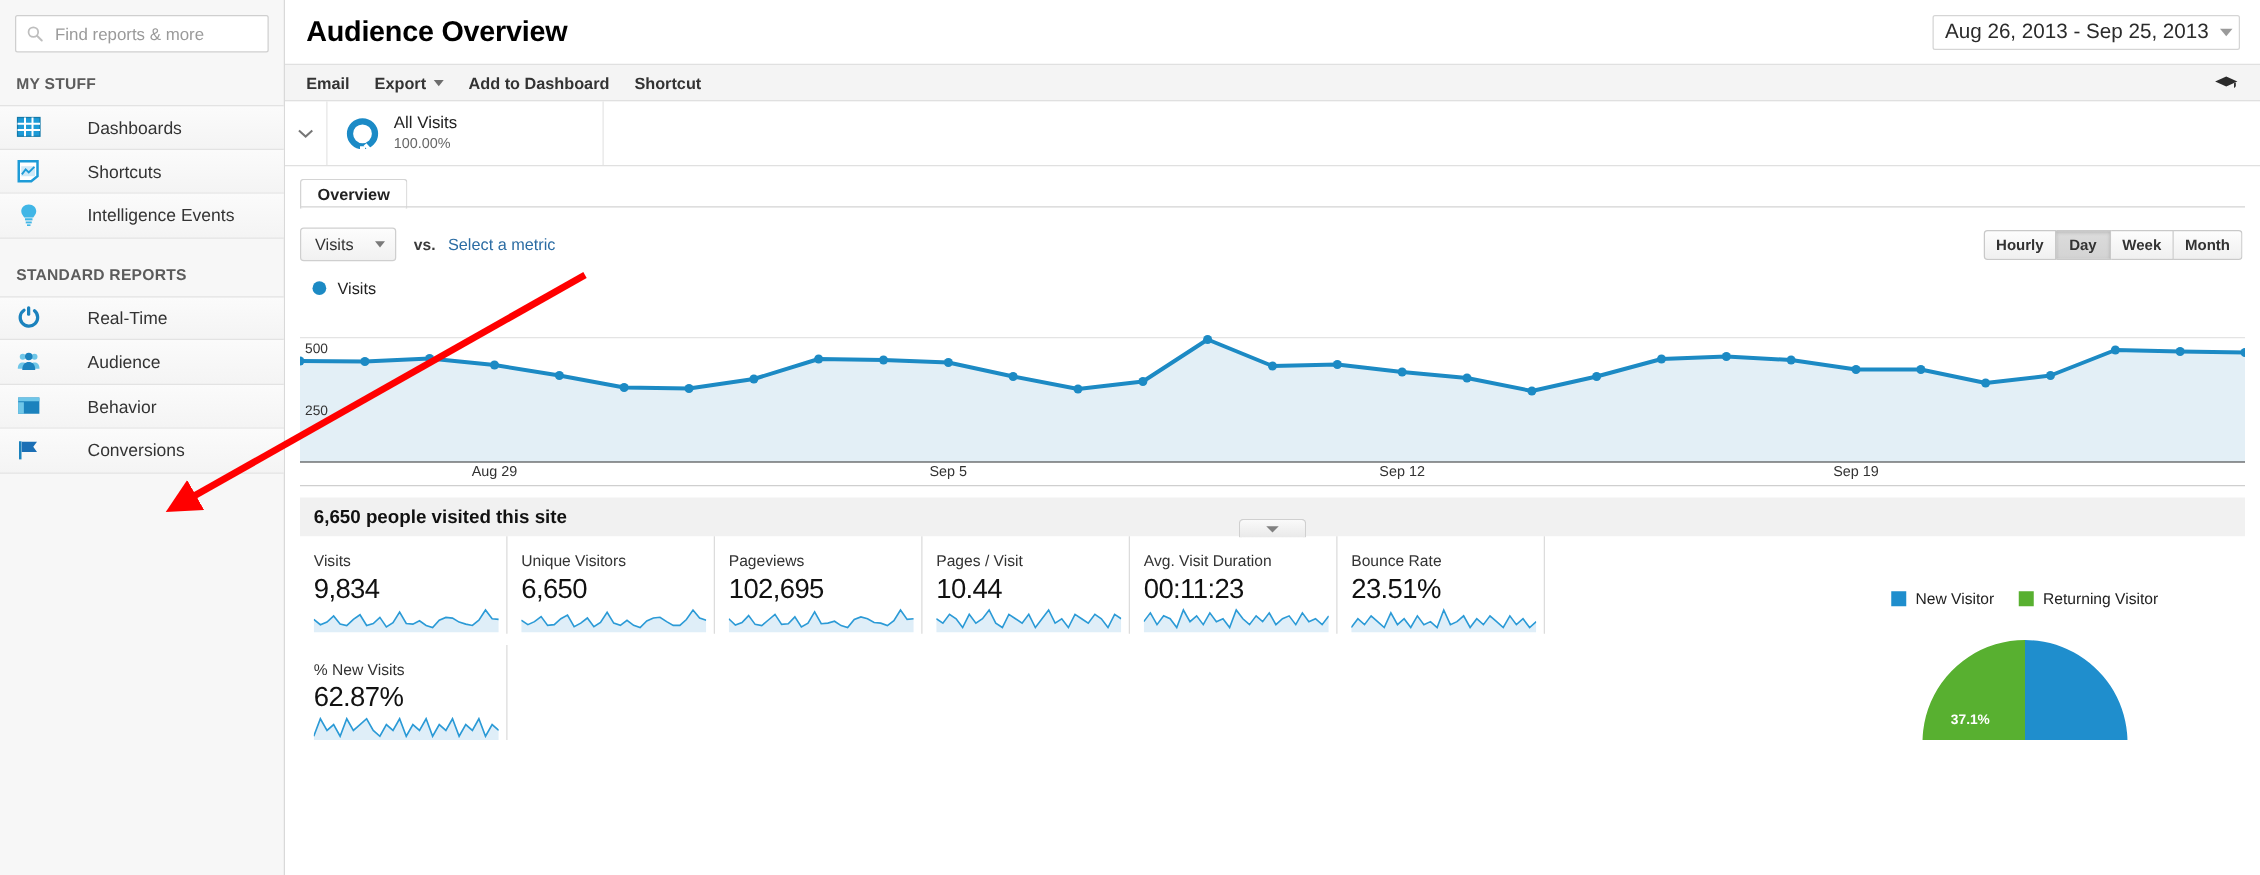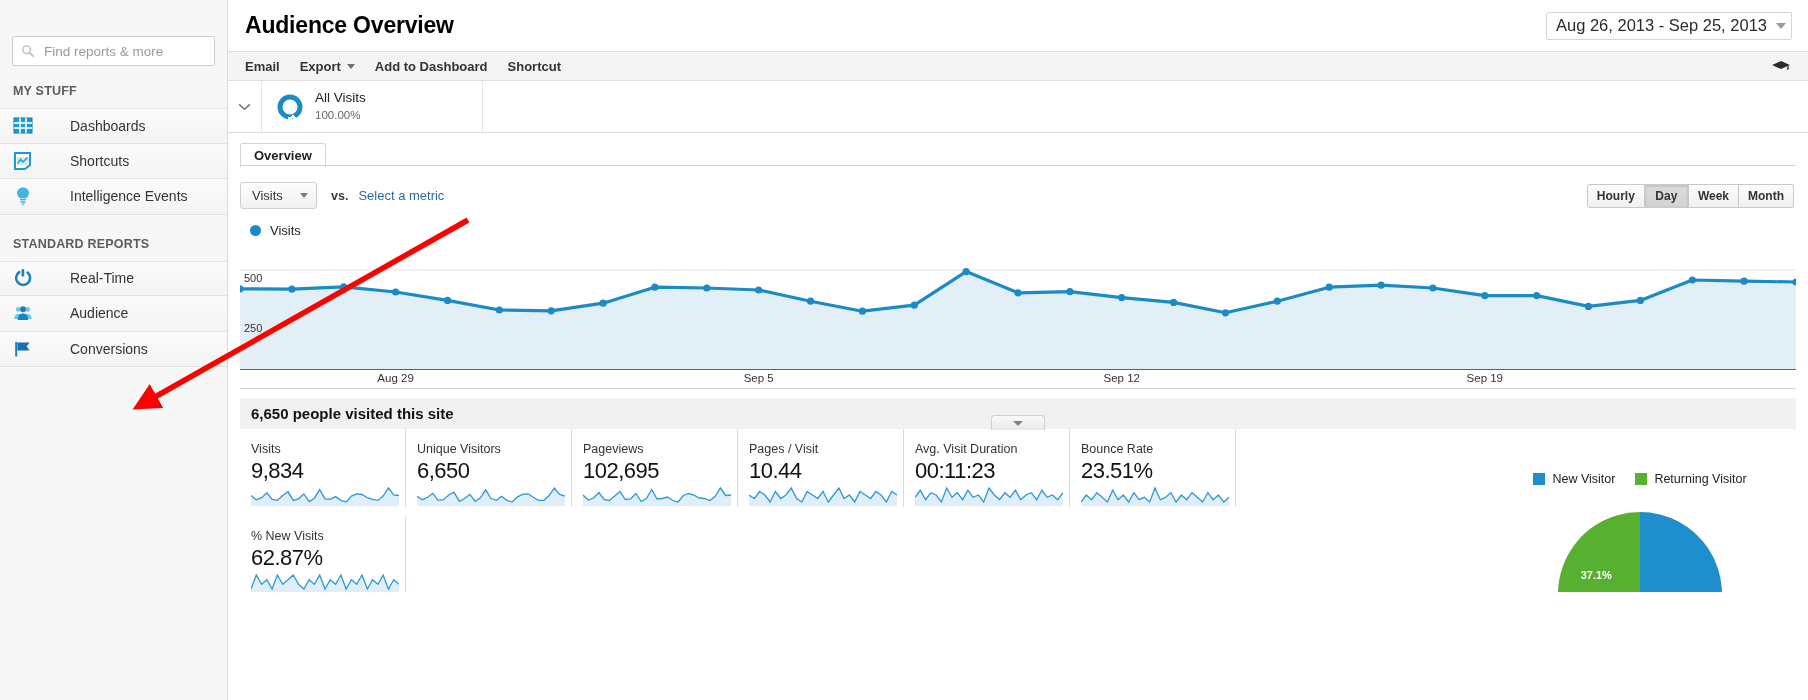--- a/index.html
+++ b/index.html
@@ -20,21 +20,20 @@
     width: 228px;
     min-width: 228px;
     height: 700px;
     background: #f7f7f7;
     border-right: 1px solid #d9d9d9;
     box-sizing: border-box;
     position: relative;
   }
   .search-wrap {
     padding: 12px 12px 10px 12px;
-    margin-top: 24px;
   }
   .search-box {
     display: flex; align-items: center;
     height: 30px;
     background: #fff;
     border: 1px solid #cfcfcf;
     border-radius: 2px;
     padding: 0 8px;
     box-sizing: border-box;
   }
@@ -273,21 +272,21 @@
   .card-lbl { font-size: 12.5px; color: #333; }
   .card-val { font-size: 22px; color: #111; margin-top: 3px; letter-spacing: -.5px; line-height: 1.05; }
   .spark { display:block; width: 148px; height: 20px; margin-top: 4px; }
 
   .cards-row2 { display: flex; margin: 9px 12px 0 12px; }
   .cards-row2 .card { height: 86px; }
 
   
   .piepanel {
     position: absolute;
-    right: 8px;
+    right: 28px;
     top: 472px;
     width: 320px;
     text-align: center;
   }
   .pielegend { display: flex; align-items: center; justify-content: center; gap: 20px; }
   .pl-item { display: flex; align-items: center; }
   .pl-sw { width: 12px; height: 12px; margin-right: 7px; }
   .pl-txt { font-size: 12.5px; color: #222; }
   .piesvg { display: block; margin: 8px auto 0 auto; }
 
@@ -354,20 +353,28 @@
       <div class="nav-item">
         <svg class="ico" viewBox="0 0 22 20">
           <circle cx="5.2" cy="6.4" r="2.4" fill="#6fc6e8"></circle>
           <path d="M1.2,16 C1.2,12.4 3,11 5.2,11 C7.4,11 9.2,12.4 9.2,16 Z" fill="#6fc6e8"></path>
           <circle cx="14.6" cy="6.4" r="2.4" fill="#6fc6e8"></circle>
           <path d="M10.6,16 C10.6,12.4 12.4,11 14.6,11 C16.8,11 18.6,12.4 18.6,16 Z" fill="#6fc6e8"></path>
           <circle cx="10" cy="6.2" r="3" fill="#1b82bd"></circle>
           <path d="M4.8,17 C4.8,12.4 7.2,10.6 10,10.6 C12.8,10.6 15.2,12.4 15.2,17 Z" fill="#1b82bd"></path>
         </svg>
         <span class="lbl">Audience</span>
+      </div>
+      <div class="nav-item">
+        <svg class="ico" viewBox="0 0 22 20">
+          <rect x="1.5" y="3" width="17" height="13" fill="#1b82bd"></rect>
+          <rect x="1.5" y="3" width="17" height="3" fill="#6fc6e8"></rect>
+          <rect x="1.5" y="6.8" width="4.6" height="9.2" fill="#6fc6e8"></rect>
+        </svg>
+        <span class="lbl">Behavior</span>
       </div>
       <div class="nav-item">
         <svg class="ico" viewBox="0 0 22 20">
           <rect x="2.2" y="3" width="2" height="14.5" fill="#1b82bd"></rect>
           <path d="M4.4,3.4 L16.6,3.4 L13.6,7.4 L16.6,11.6 L4.4,11.6 Z" fill="#1b6fb5"></path>
         </svg>
         <span class="lbl">Conversions</span>
       </div>
     </div>
   </div>

